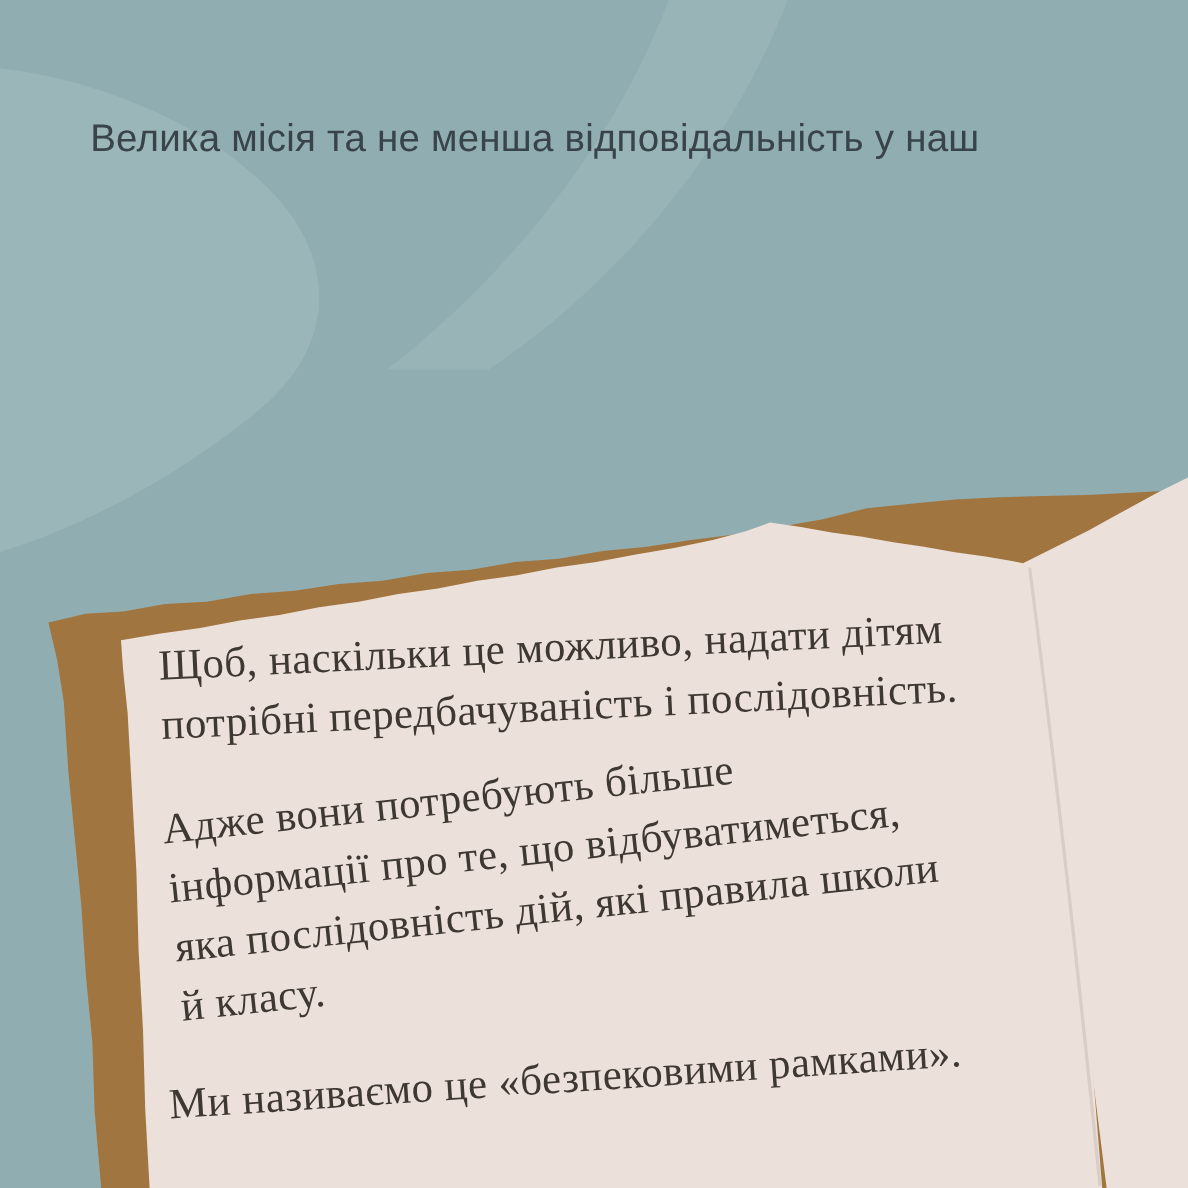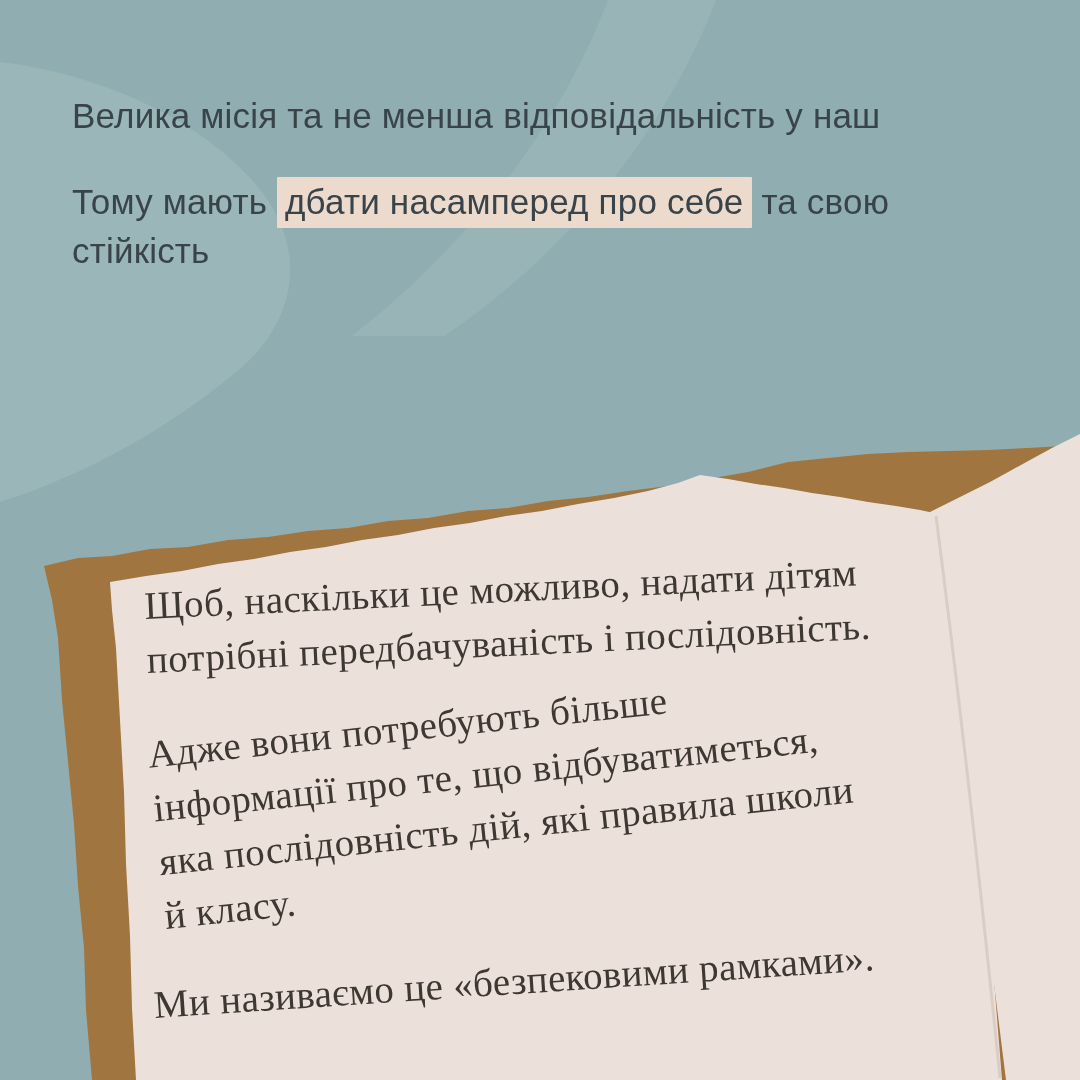--- a/index.html
+++ b/index.html
@@ -11,21 +11,21 @@
   .bg-decor{z-index:0;}
   .book-art{z-index:1;}
 
   
   .intro{
     position:absolute;left:72px;top:91px;width:970px;z-index:2;
     font-family:"Liberation Sans",sans-serif;
     font-size:35px;line-height:49px;letter-spacing:0.2px;
     color:#39444A;
   }
-  .intro p{margin:0;}
+  .intro p{margin:10px;}
   .intro p + p{margin-top:37px;}
   .line{display:block;white-space:nowrap;}
   mark.hl{
     background:#ECDACD;color:inherit;
     padding:5px 8px 7px;border-radius:1px;
   }
 
   
   .book-par{
     position:absolute;z-index:2;
@@ -65,24 +65,20 @@
     <path fill="#ECE1DA" d="M930,512 L950,502 L970,492 L990,482 L1010,471 L1030,460 L1052,448 L1080,434
          L1080,1080 L1006,1080 L996,1000 L986,920 L974,830 L962,740 L950,650 L942,580 L936,540 Z"></path>
 
     <path d="M936,516 C952,640 974,820 1000,1078" fill="none" stroke="#D8CBC4" stroke-width="3" opacity="0.9"></path>
   </svg>
 
   <div class="intro">
     <p>
       <span class="line">Велика місія та не менша відповідальність у наш</span>
     </p>
-    <p>
-      <span class="line"><span>Тому мають </span><mark class="hl">дбати насамперед про себе</mark><span> та свою</span></span>
-      <span class="line">стійкість</span>
-    </p>
   </div>
 
   <div class="book-par" id="book-par-1">
     <span class="line">Щоб, наскільки це можливо, надати дітям</span>
     <span class="line">потрібні передбачуваність і послідовність.</span>
   </div>
   <div class="book-par" id="book-par-2">
     <span class="line">Адже вони потребують більше</span>
     <span class="line">інформації про те, що відбуватиметься,</span>
     <span class="line">яка послідовність дій, які правила школи</span>

